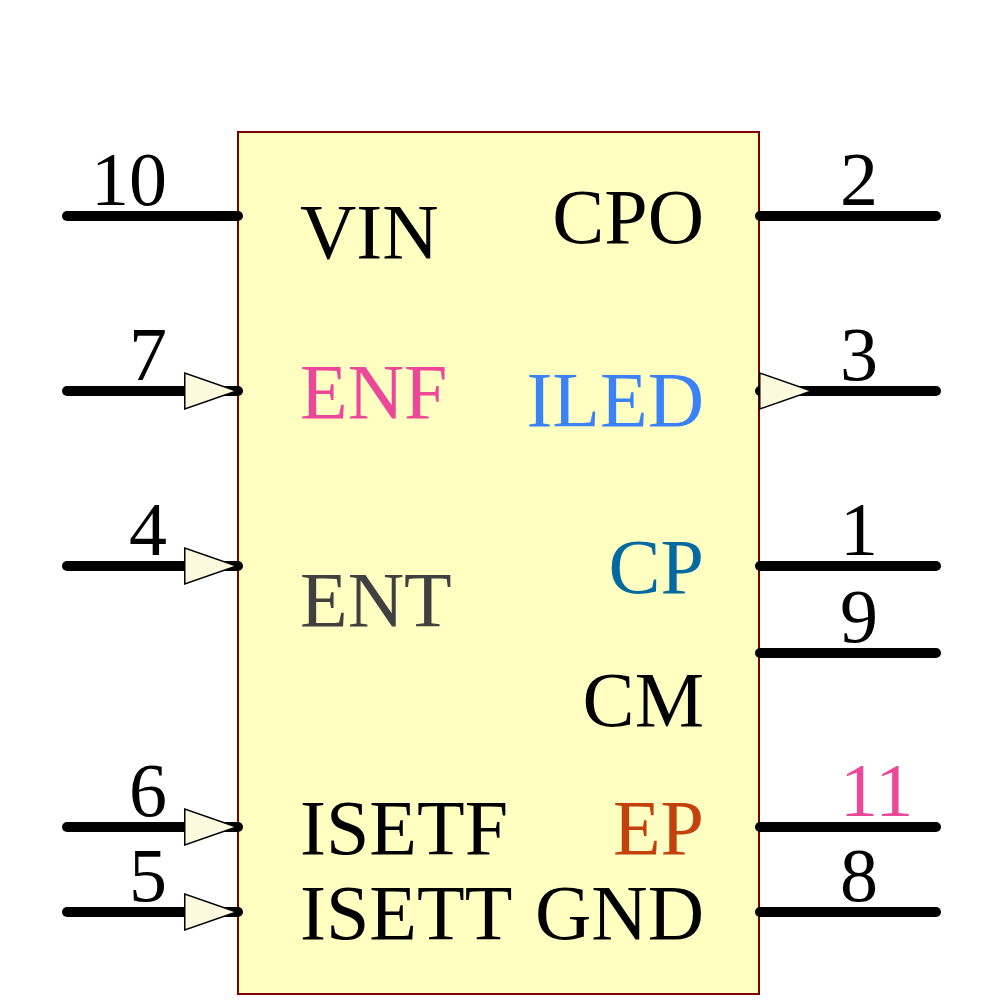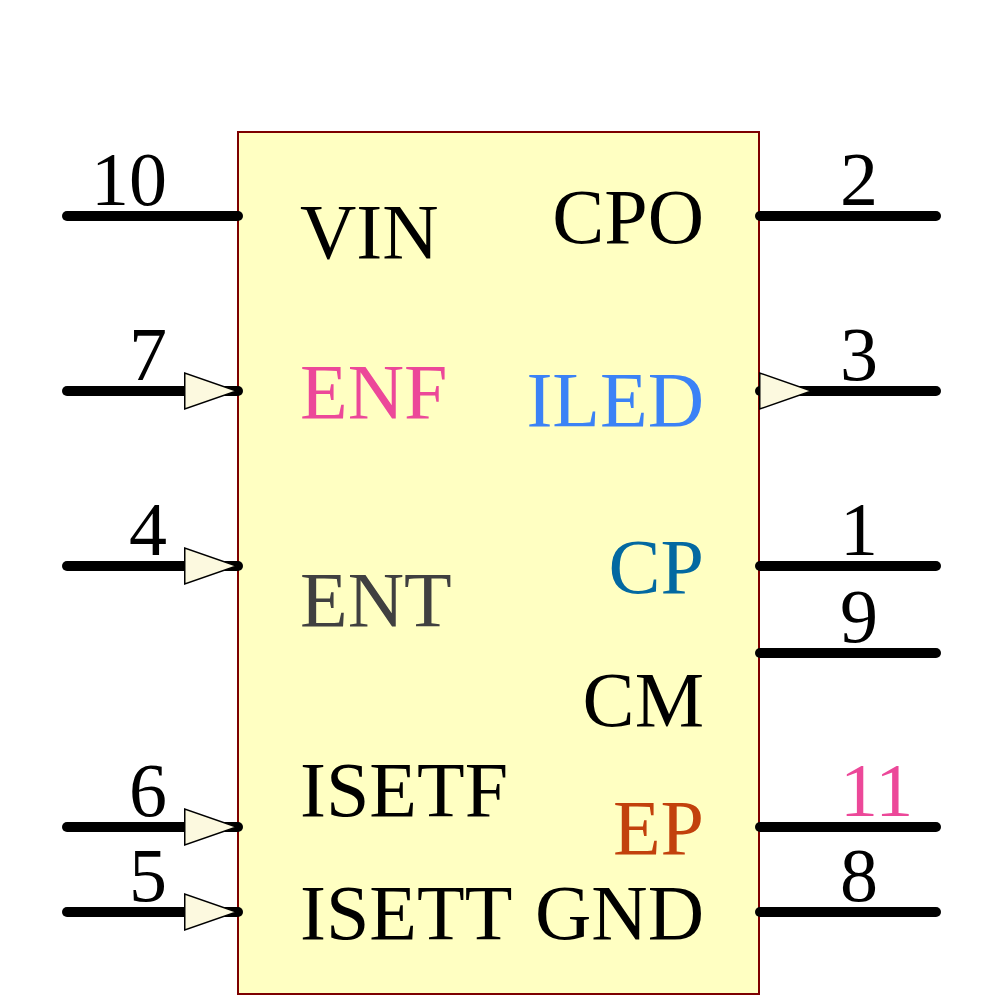--- a/index.html
+++ b/index.html
@@ -74,21 +74,21 @@
       <svg class="pin-arrow" viewBox="0 0 54 40" style="top: 546px; left: 184px;">
         <polygon points="0.75,2 0.75,38 52.5,20" fill="#FCF9DF" stroke="#000000" stroke-width="1.5"></polygon>
       </svg>
       <div class="pin-number left" style="top: 491px; color: rgb(0, 0, 0);">4</div>
       <div class="pin-label left" style="top: 519px; color: #404040; margin-top: 42px;">ENT</div>
       <div class="pin-line left" style="background: rgb(0, 0, 0); top: 822px;"></div>
       <svg class="pin-arrow" viewBox="0 0 54 40" style="top: 807px; left: 184px;">
         <polygon points="0.75,2 0.75,38 52.5,20" fill="#FCF9DF" stroke="#000000" stroke-width="1.5"></polygon>
       </svg>
       <div class="pin-number left" style="top: 752px; color: rgb(0, 0, 0);">6</div>
-      <div class="pin-label left" style="top: 751px; color: rgb(0, 0, 0);">ISETF</div>
+      <div class="pin-label left" style="top: 789px; color: rgb(0, 0, 0);">ISETF</div>
       <div class="pin-line left" style="background: rgb(0, 0, 0); top: 907px;"></div>
       <svg class="pin-arrow" viewBox="0 0 54 40" style="top: 892px; left: 184px;">
         <polygon points="0.75,2 0.75,38 52.5,20" fill="#FCF9DF" stroke="#000000" stroke-width="1.5"></polygon>
       </svg>
       <div class="pin-number left" style="top: 837px; color: rgb(0, 0, 0);">5</div>
       <div class="pin-label left" style="top: 874px; color: #000000;">ISETT</div>
       <div class="pin-line right" style="background: rgb(0, 0, 0); top: 211px;"></div>
       <div class="pin-number right" style="top: 141px; color: rgb(0, 0, 0);">2</div>
       <div class="pin-label right" style="top: 178px; color: rgb(0, 0, 0);">CPO</div>
       <div class="pin-line right" style="background: rgb(0, 0, 0); top: 386px;"></div>

